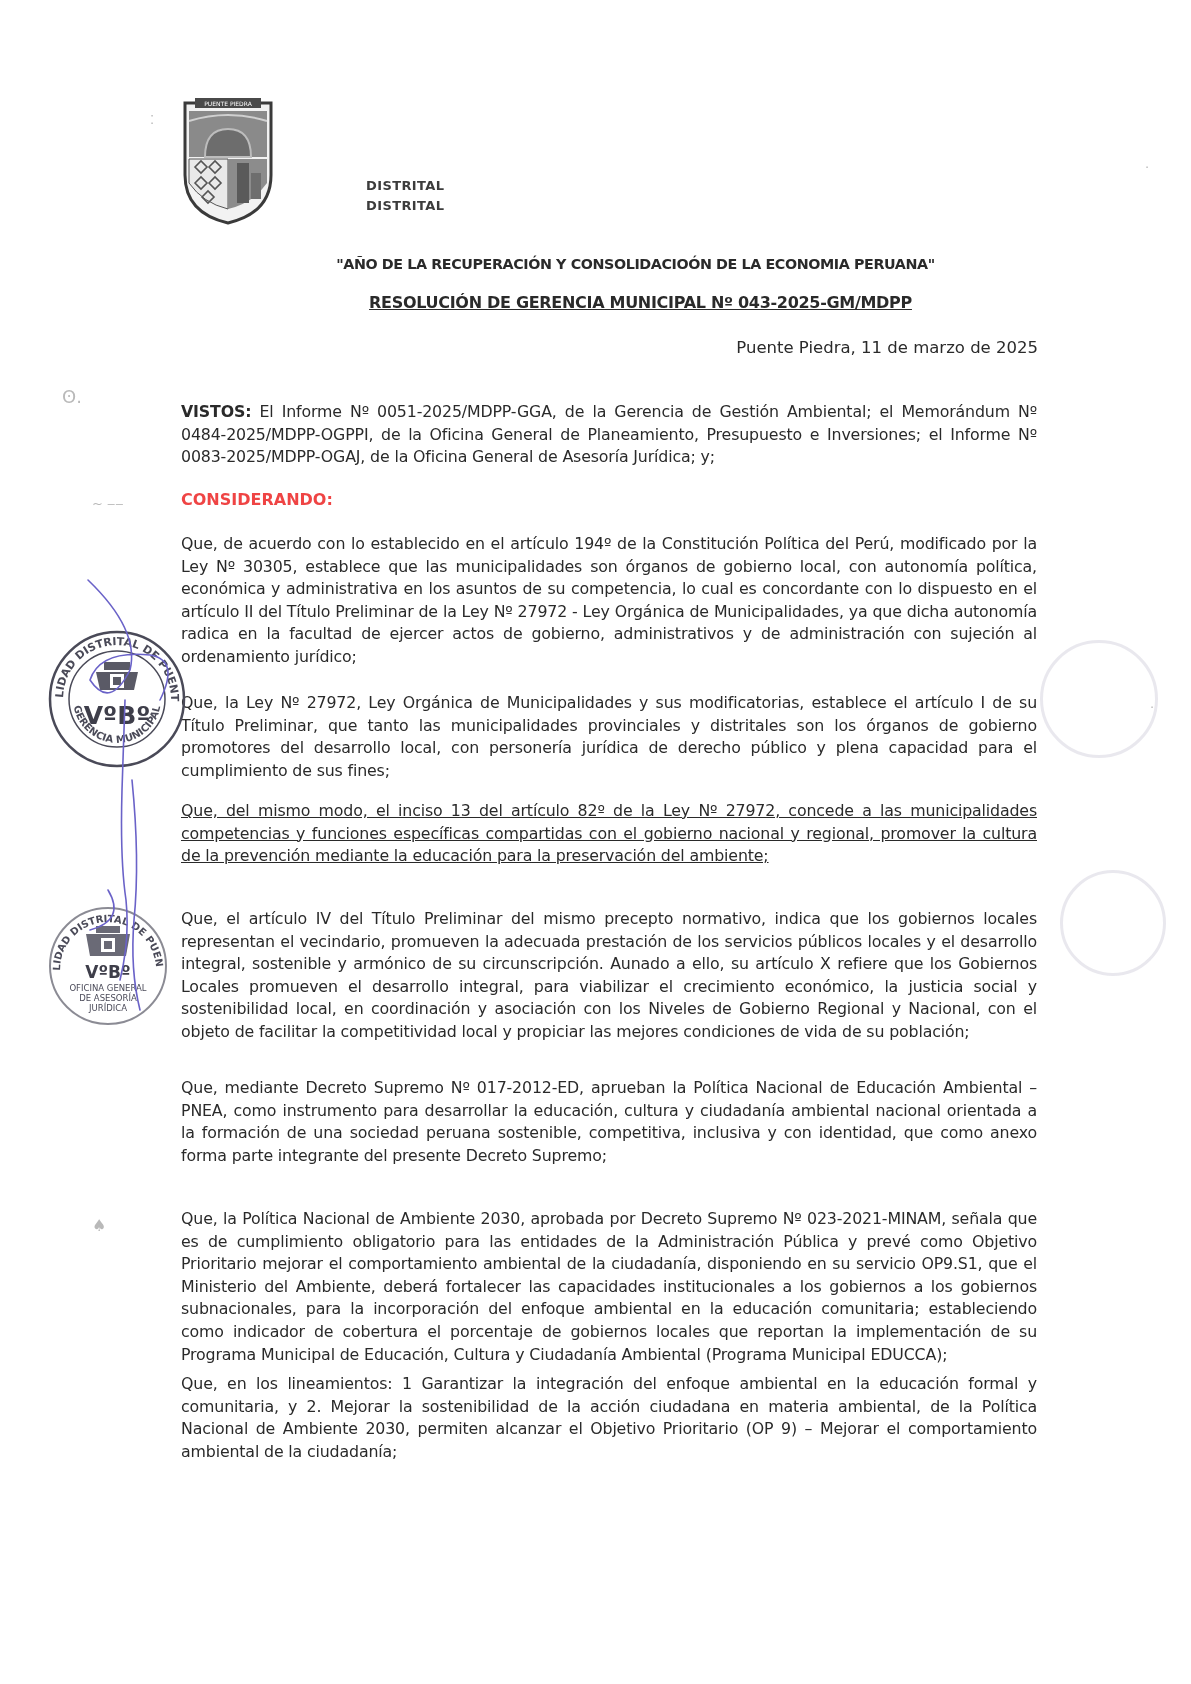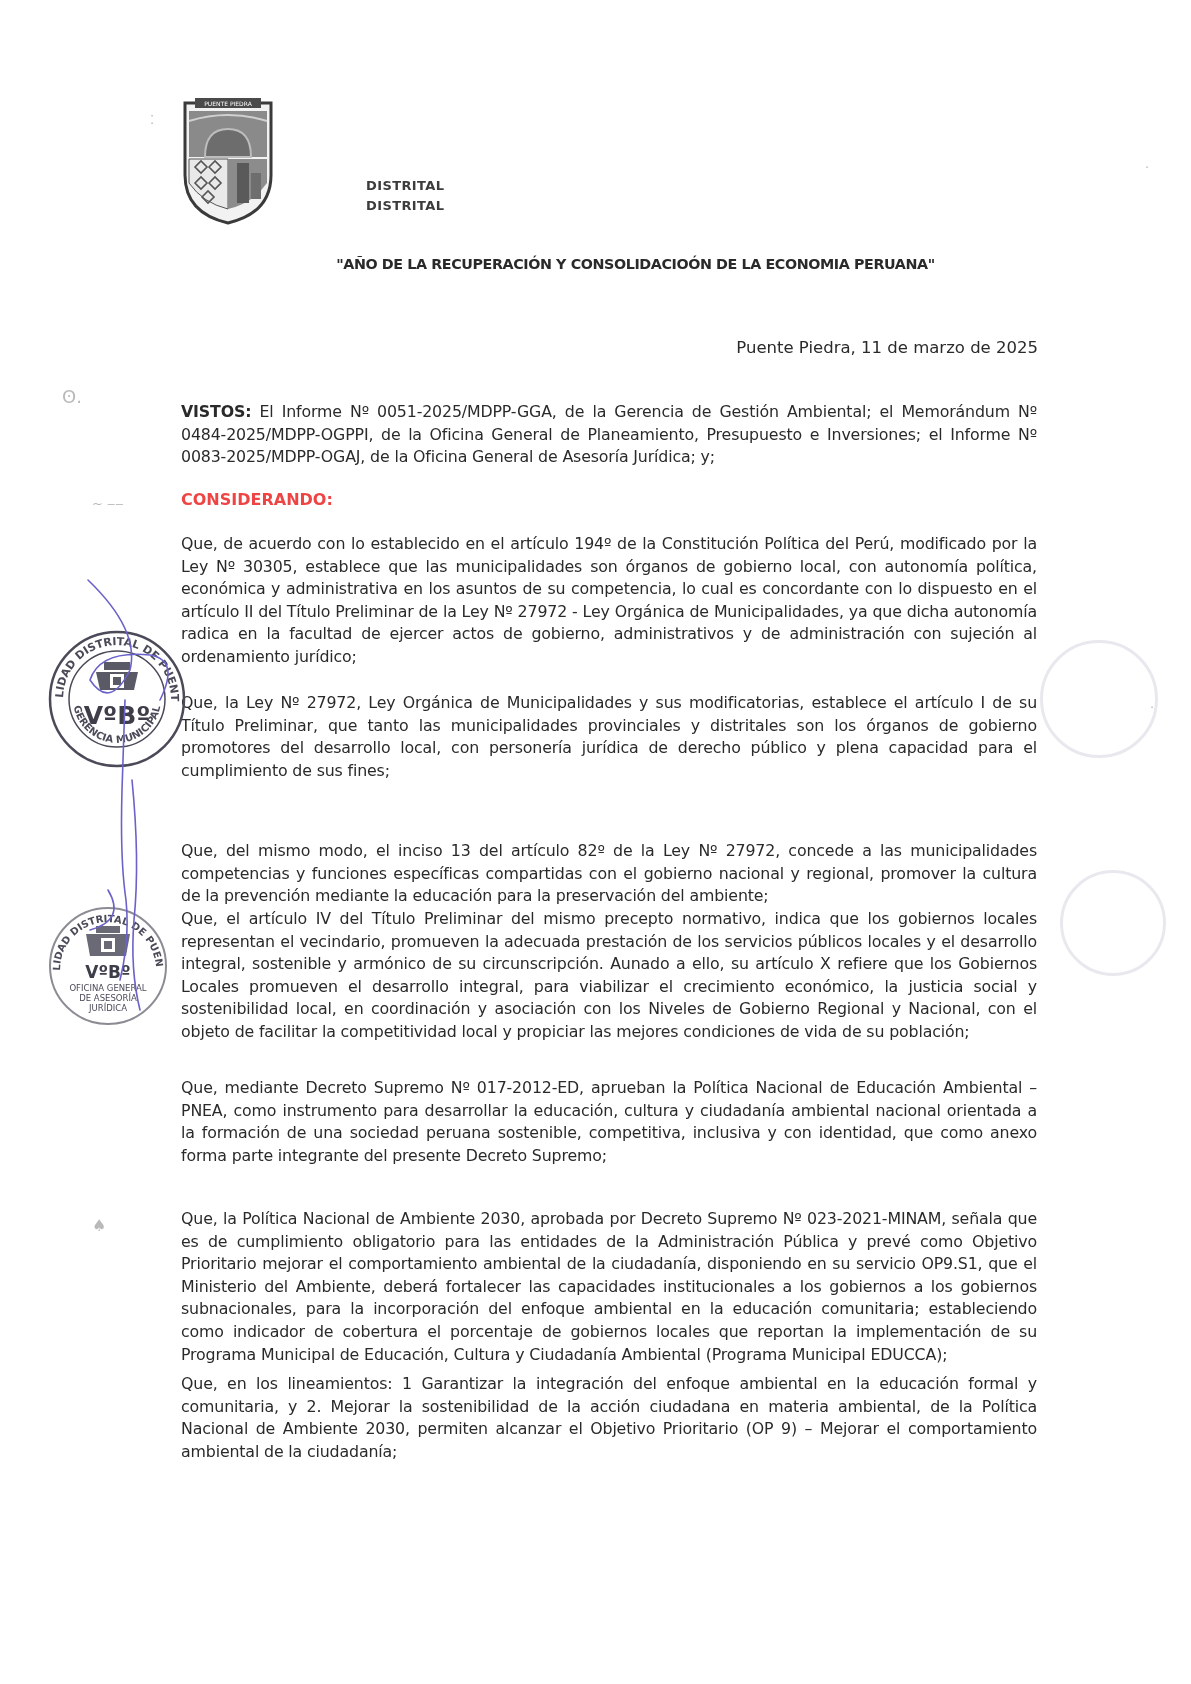--- a/index.html
+++ b/index.html
@@ -100,31 +100,32 @@
     <rect x="56" y="66" width="12" height="40" fill="#5a5a5a"></rect>
     <rect x="70" y="76" width="10" height="26" fill="#6e6e6e"></rect>
   </svg>
 
   <div class="brand-dept">
     <div>DISTRITAL</div>
     <div>DISTRITAL</div>
   </div>
 
   <div class="year-motto">"AÑO DE LA RECUPERACIÓN Y CONSOLIDACIOÓN DE LA ECONOMIA PERUANA"</div>
+  <div class="res-title">RESOLUCIÓN DE GERENCIA MUNICIPAL Nº 043-2025-GM/MDPP</div>
   <div class="date-line">Puente Piedra, 11 de marzo de 2025</div>
 
   <div class="body-text" style="top:401px;">
     <span class="lbl">VISTOS:</span><span> El Informe Nº 0051-2025/MDPP-GGA, de la Gerencia de Gestión Ambiental; el Memorándum Nº 0484-2025/MDPP-OGPPI, de la Oficina General de Planeamiento, Presupuesto e Inversiones; el Informe Nº 0083-2025/MDPP-OGAJ, de la Oficina General de Asesoría Jurídica; y;</span>
   </div>
 
   <div class="section-head">CONSIDERANDO:</div>
 
   <div class="body-text" style="top:533px;">Que, de acuerdo con lo establecido en el artículo 194º de la Constitución Política del Perú, modificado por la Ley Nº 30305, establece que las municipalidades son órganos de gobierno local, con autonomía política, económica y administrativa en los asuntos de su competencia, lo cual es concordante con lo dispuesto en el artículo II del Título Preliminar de la Ley Nº 27972 - Ley Orgánica de Municipalidades, ya que dicha autonomía radica en la facultad de ejercer actos de gobierno, administrativos y de administración con sujeción al ordenamiento jurídico;</div>
   <div class="body-text" style="top:692px;">Que, la Ley Nº 27972, Ley Orgánica de Municipalidades y sus modificatorias, establece el artículo I de su Título Preliminar, que tanto las municipalidades provinciales y distritales son los órganos de gobierno promotores del desarrollo local, con personería jurídica de derecho público y plena capacidad para el cumplimiento de sus fines;</div>
-  <div class="body-text" style="top:840px;">Que, del mismo modo, el inciso 13 del artículo 82º de la Ley Nº 27972, concede a las municipalidades competencias y funciones específicas compartidas con el gobierno nacional y regional, promover la cultura de la prevención mediante la educación para la preservación del ambiente;</div>
+  <div class="body-text" style="top:800px;text-decoration:underline;">Que, del mismo modo, el inciso 13 del artículo 82º de la Ley Nº 27972, concede a las municipalidades competencias y funciones específicas compartidas con el gobierno nacional y regional, promover la cultura de la prevención mediante la educación para la preservación del ambiente;</div>
   <div class="body-text" style="top:908px;">Que, el artículo IV del Título Preliminar del mismo precepto normativo, indica que los gobiernos locales representan el vecindario, promueven la adecuada prestación de los servicios públicos locales y el desarrollo integral, sostenible y armónico de su circunscripción. Aunado a ello, su artículo X refiere que los Gobiernos Locales promueven el desarrollo integral, para viabilizar el crecimiento económico, la justicia social y sostenibilidad local, en coordinación y asociación con los Niveles de Gobierno Regional y Nacional, con el objeto de facilitar la competitividad local y propiciar las mejores condiciones de vida de su población;</div>
   <div class="body-text" style="top:1077px;">Que, mediante Decreto Supremo Nº 017-2012-ED, aprueban la Política Nacional de Educación Ambiental – PNEA, como instrumento para desarrollar la educación, cultura y ciudadanía ambiental nacional orientada a la formación de una sociedad peruana sostenible, competitiva, inclusiva y con identidad, que como anexo forma parte integrante del presente Decreto Supremo;</div>
   <div class="body-text" style="top:1208px;">Que, la Política Nacional de Ambiente 2030, aprobada por Decreto Supremo Nº 023-2021-MINAM, señala que es de cumplimiento obligatorio para las entidades de la Administración Pública y prevé como Objetivo Prioritario mejorar el comportamiento ambiental de la ciudadanía, disponiendo en su servicio OP9.S1, que el Ministerio del Ambiente, deberá fortalecer las capacidades institucionales a los gobiernos a los gobiernos subnacionales, para la incorporación del enfoque ambiental en la educación comunitaria; estableciendo como indicador de cobertura el porcentaje de gobiernos locales que reportan la implementación de su Programa Municipal de Educación, Cultura y Ciudadanía Ambiental (Programa Municipal EDUCCA);</div>
   <div class="body-text" style="top:1373px;">Que, en los lineamientos: 1 Garantizar la integración del enfoque ambiental en la educación formal y comunitaria, y 2. Mejorar la sostenibilidad de la acción ciudadana en materia ambiental, de la Política Nacional de Ambiente 2030, permiten alcanzar el Objetivo Prioritario (OP 9) – Mejorar el comportamiento ambiental de la ciudadanía;</div>
 
   <svg class="stamp" style="left:46px; top:628px; width:142px; height:142px;" viewBox="0 0 142 142">
     <defs>
       <path id="ringTop1" d="M 17 71 A 54 54 0 1 1 125 71"></path>
       <path id="ringBot1" d="M 28 80 A 44 44 0 0 0 114 80"></path>
     </defs>

